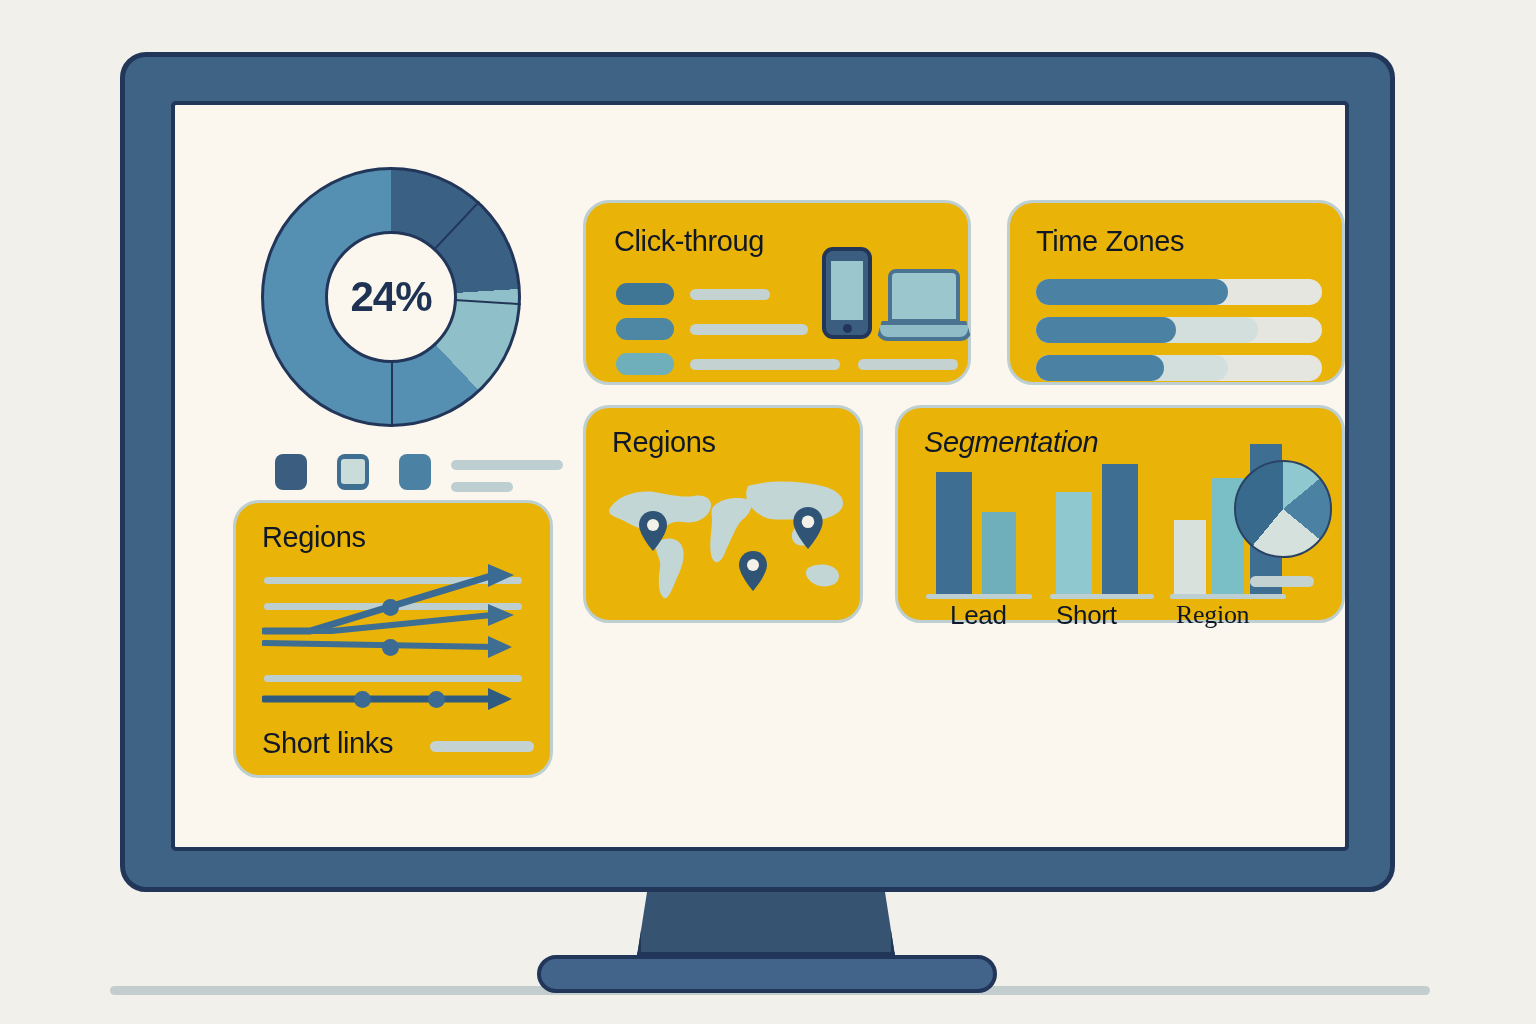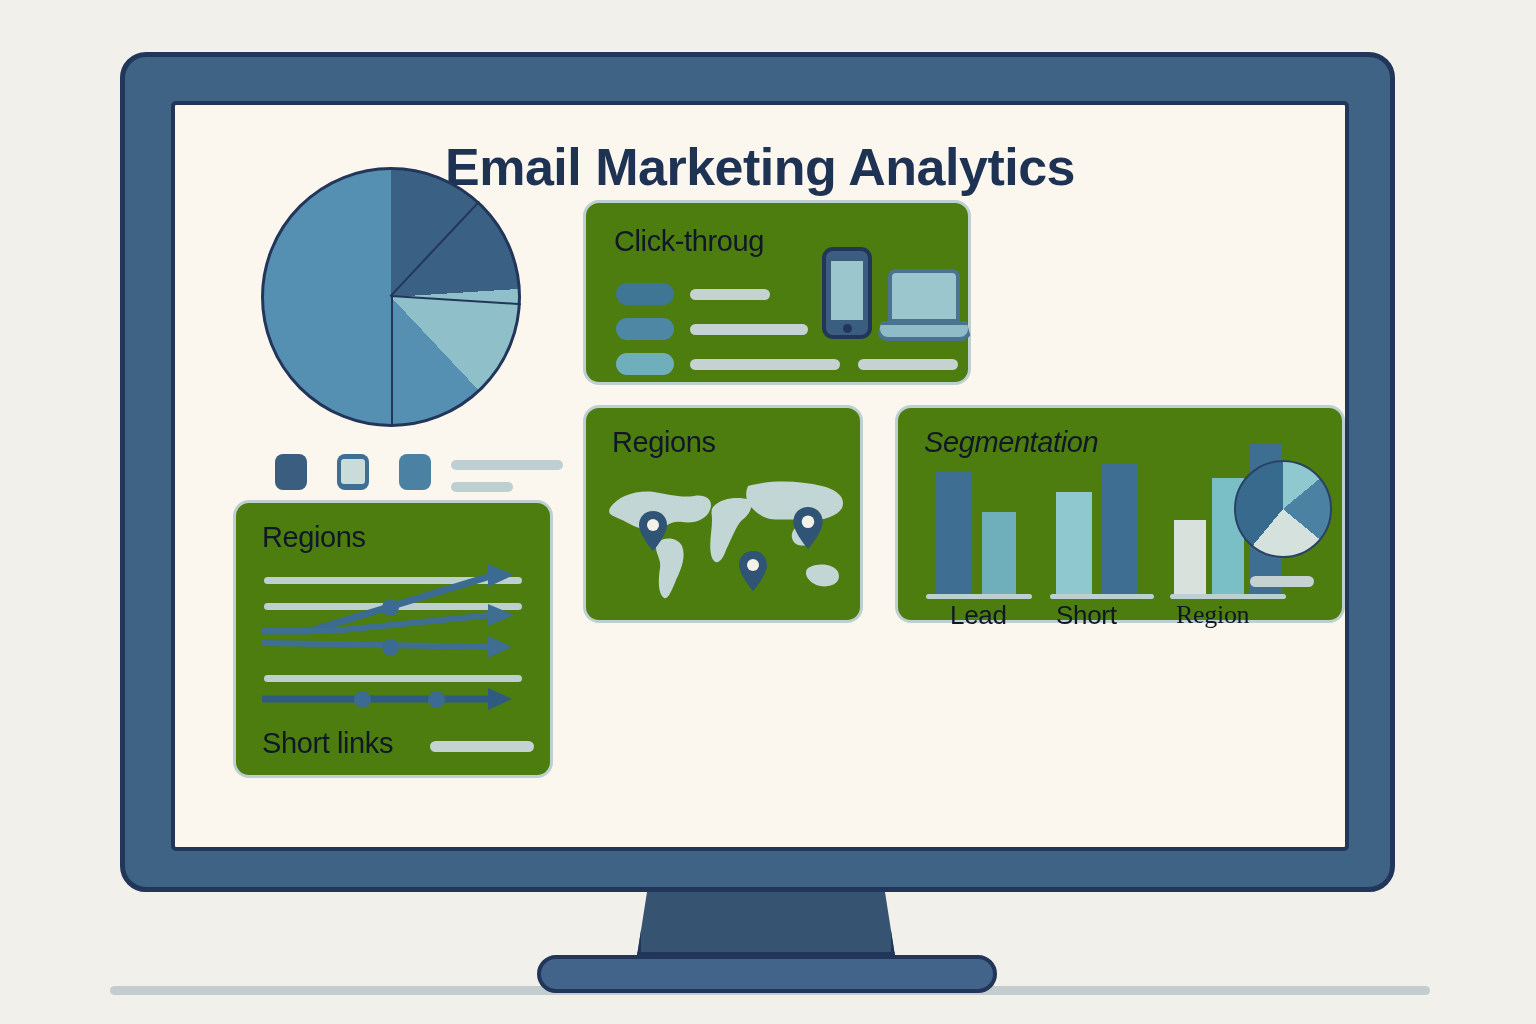--- a/index.html
+++ b/index.html
@@ -55,23 +55,23 @@
     position: absolute; left: 0; top: 32px; width: 100%;
     text-align: center;
     font-size: 52px; font-weight: bold;
     letter-spacing: -0.5px;
     color: #1E3254;
     font-family: "Liberation Sans", sans-serif;
   }
 
   .card {
     position: absolute;
-    background: #4d7c0f;
+    background: #eab308;
     border: 3px solid #BDCFD1;
-    border-radius: 16px;
+    border-radius: 26px;
   }
   .card-title {
     position: absolute;
     font-size: 29px; color: #101828;
     letter-spacing: -0.4px;
     white-space: nowrap;
   }
 
   
   .donut-wrap { position: absolute; left: 86px; top: 62px; width: 260px; height: 260px; }
@@ -145,27 +145,29 @@
 <div id="stage">
 
   <div class="ground-line"></div>
 
   <div class="monitor-neck"></div>
   <div class="monitor-base"></div>
 
   <div class="monitor-bezel">
     <div class="monitor-screen">
 
-      <div class="page-title">Email Marketing Analytics</div>
 
       <div class="donut-wrap">
         <div class="donut" style="background: conic-gradient(#3A6184 0deg 86.4deg, #8FBFC8 86.4deg 136.8deg, #558FB2 136.8deg 360deg);"></div>
         <div class="donut-sep" style="height:130px; transform: rotate(0deg);"></div>
         <div class="donut-sep" style="height:130px; transform: rotate(-86.4deg);"></div>
         <div class="donut-sep" style="height:130px; transform: rotate(-136.8deg);"></div>
+        <div class="donut-hole">
+          <span class="donut-center-label">24%</span>
+        </div>
       </div>
 
       <div class="legend-row">
         <div class="swatch" style="left:0; top:4px; background:#3B5E80;"></div>
         <div class="swatch" style="left:62px; top:4px; background:#3E6E92; padding:0;">
           <div style="position:absolute;left:4px;top:5px;width:24px;height:25px;background:#C9DCD9;border-radius:3px;"></div>
         </div>
         <div class="swatch" style="left:124px; top:4px; background:#4B82A4;"></div>
         <div class="legend-line" style="left:176px; top:10px; width:112px;"></div>
         <div class="legend-line" style="left:176px; top:32px; width:62px;"></div>
@@ -188,20 +190,38 @@
           <div class="phone-screen"></div>
           <div class="phone-home"></div>
         </div>
 
         <div style="position:absolute; left:290px; top:66px; width:100px; height:76px;">
           <div class="laptop-screen" style="left:12px; top:0;"></div>
           <div class="laptop-base" style="left:0; top:52px;"></div>
         </div>
       </div>
 
+      <div class="card" style="left:832px; top:95px; width:338px; height:185px;">
+        <div class="card-title" style="left:26px; top:22px;">Time Zones</div>
+
+        <div>
+          <div class="prog-track" style="left:26px; top:76px; width:286px;"></div>
+          <div class="prog-fill" style="left:26px; top:76px; width:192px;"></div>
+        </div>
+        <div>
+          <div class="prog-track" style="left:26px; top:114px; width:286px;"></div>
+          <div class="prog-mid" style="left:26px; top:114px; width:222px;"></div>
+          <div class="prog-fill" style="left:26px; top:114px; width:140px;"></div>
+        </div>
+        <div>
+          <div class="prog-track" style="left:26px; top:152px; width:286px;"></div>
+          <div class="prog-mid" style="left:26px; top:152px; width:192px;"></div>
+          <div class="prog-fill" style="left:26px; top:152px; width:128px;"></div>
+        </div>
+      </div>
 
       <div class="card" style="left:408px; top:300px; width:280px; height:218px;">
         <div class="card-title" style="left:26px; top:18px;">Regions</div>
 
         <svg class="map-svg" style="left:16px; top:62px;" width="248" height="138" viewBox="0 0 248 138">
           <g fill="#C3D6D6">
             <path d="M8 38 C16 26, 34 20, 52 22 C66 24, 78 28, 92 26 C104 24, 112 30, 108 40 C104 50, 92 54, 80 52 C68 50, 60 58, 54 66 C46 60, 34 58, 24 52 C14 46, 4 46, 8 38 Z"></path>
             <path d="M56 72 C64 66, 76 68, 80 76 C84 86, 80 98, 74 110 C70 120, 66 130, 62 128 C56 124, 56 110, 58 98 C60 88, 50 80, 56 72 Z"></path>
             <path d="M112 36 C120 28, 136 26, 148 30 C152 38, 146 46, 140 50 C134 56, 130 68, 124 80 C120 92, 114 96, 110 88 C106 76, 110 62, 110 50 C110 44, 108 40, 112 36 Z"></path>
             <path d="M146 16 C166 10, 196 10, 220 16 C236 20, 244 28, 240 38 C234 48, 216 52, 200 50 C186 48, 170 52, 160 46 C150 40, 140 30, 146 16 Z"></path>

